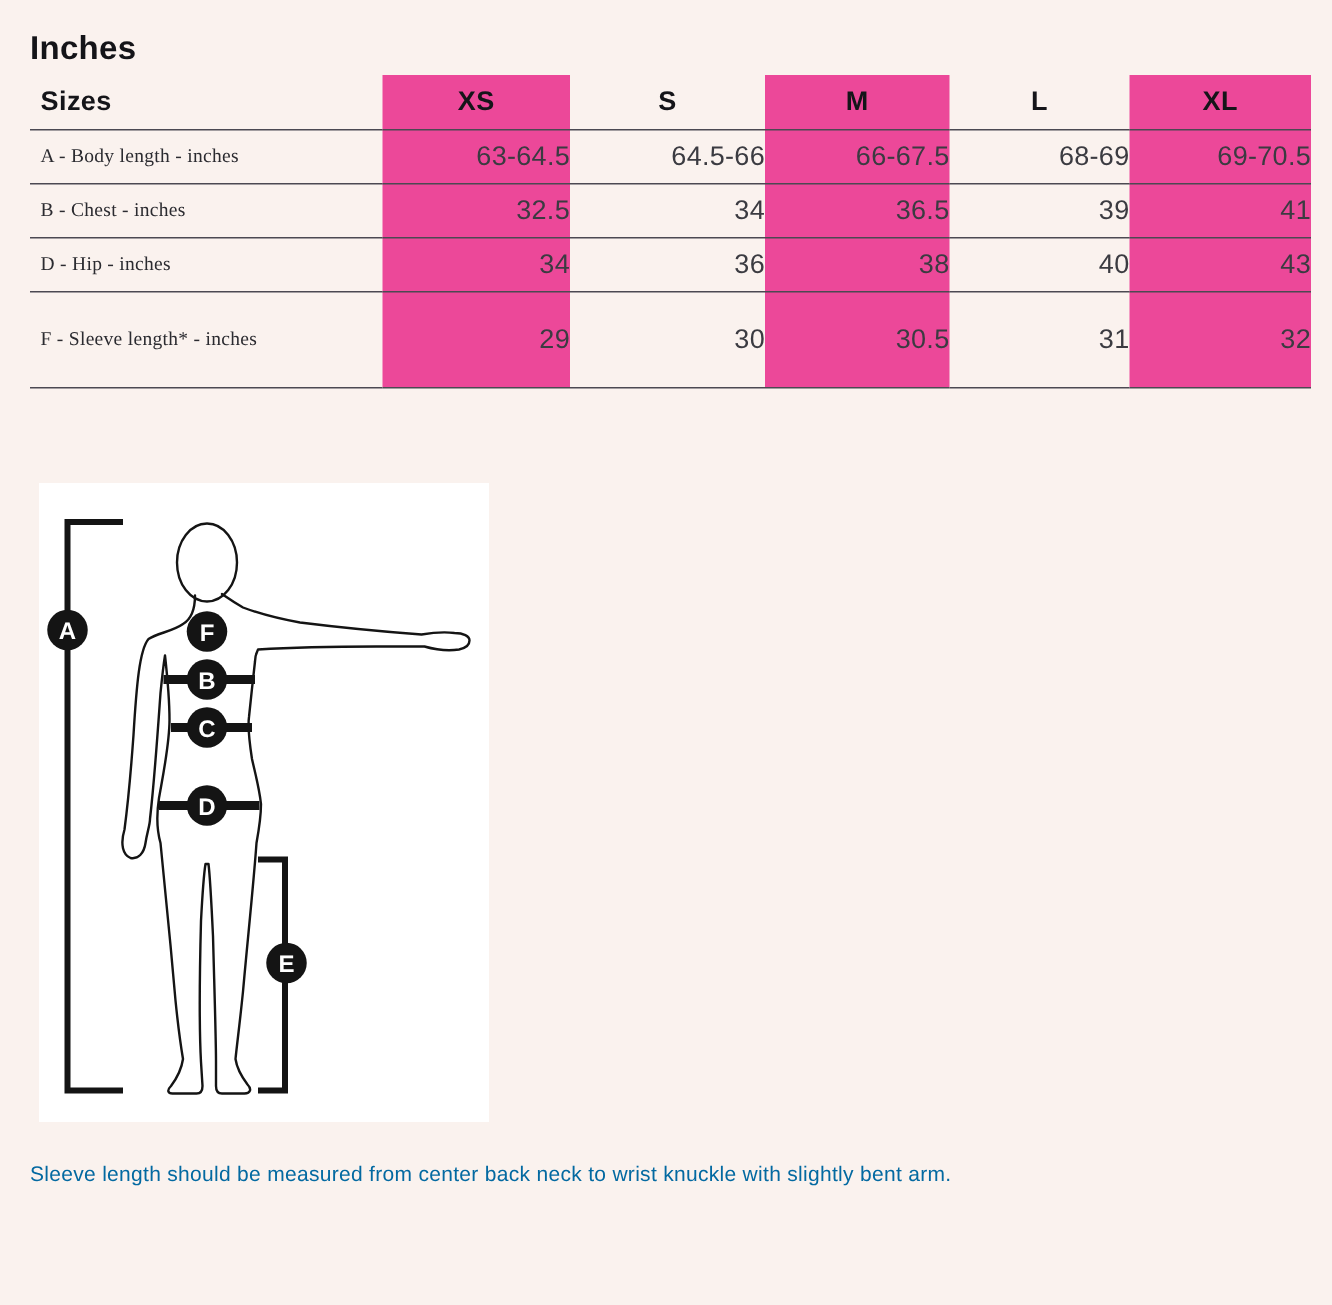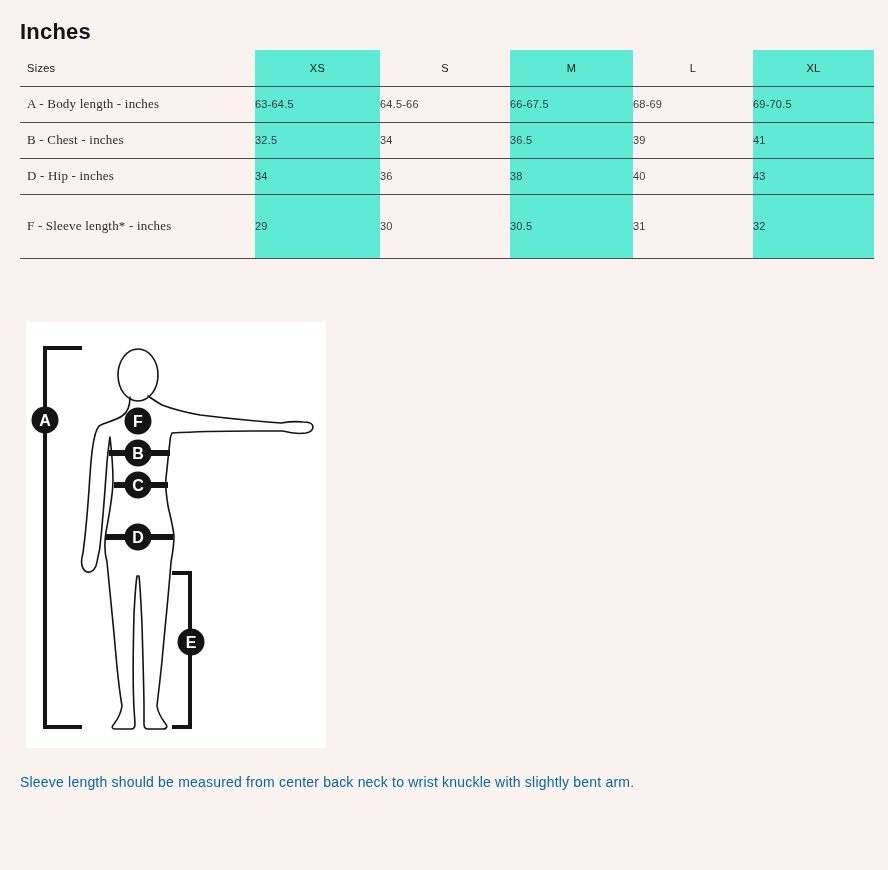--- a/index.html
+++ b/index.html
@@ -27,42 +27,42 @@
     table-layout: fixed;
     width: 854px;
   }
   .size-table th, .size-table td {
     border-bottom: 1px solid #4b4952;
     padding: 0;
     vertical-align: middle;
   }
   .size-table thead th {
     height: 36px;
-    font-size: 11px;
-    font-weight: 400;
+    font-size: 18px;
+    font-weight: 700;
     color: #151519;
     text-align: center;
     letter-spacing: 0.3px;
   }
   .size-table thead th.label-col,
   .size-table tbody td.label-cell {
     text-align: left;
     padding-left: 7px;
   }
   .size-table tbody td {
     height: 36px;
-    font-size: 11px;
+    font-size: 18px;
     font-weight: 400;
     color: #3b3b41;
-    text-align: left;
+    text-align: right;
     letter-spacing: 0.2px;
   }
   .size-table tbody td.label-cell { font-size: 13px; color: #2b2b30; font-family: Liberation Serif, serif; }
   .size-table tbody tr.tall td { height: 64px; }
-  .size-table .hl { background: #5eead4; }
+  .size-table .hl { background: #ec4899; }
 
   .diagram-panel {
     margin: 63px 0 0 6px;
     width: 300px;
     height: 426px;
     background: #ffffff;
   }
   .diagram-panel svg { display: block; }
 
   p.footnote {

